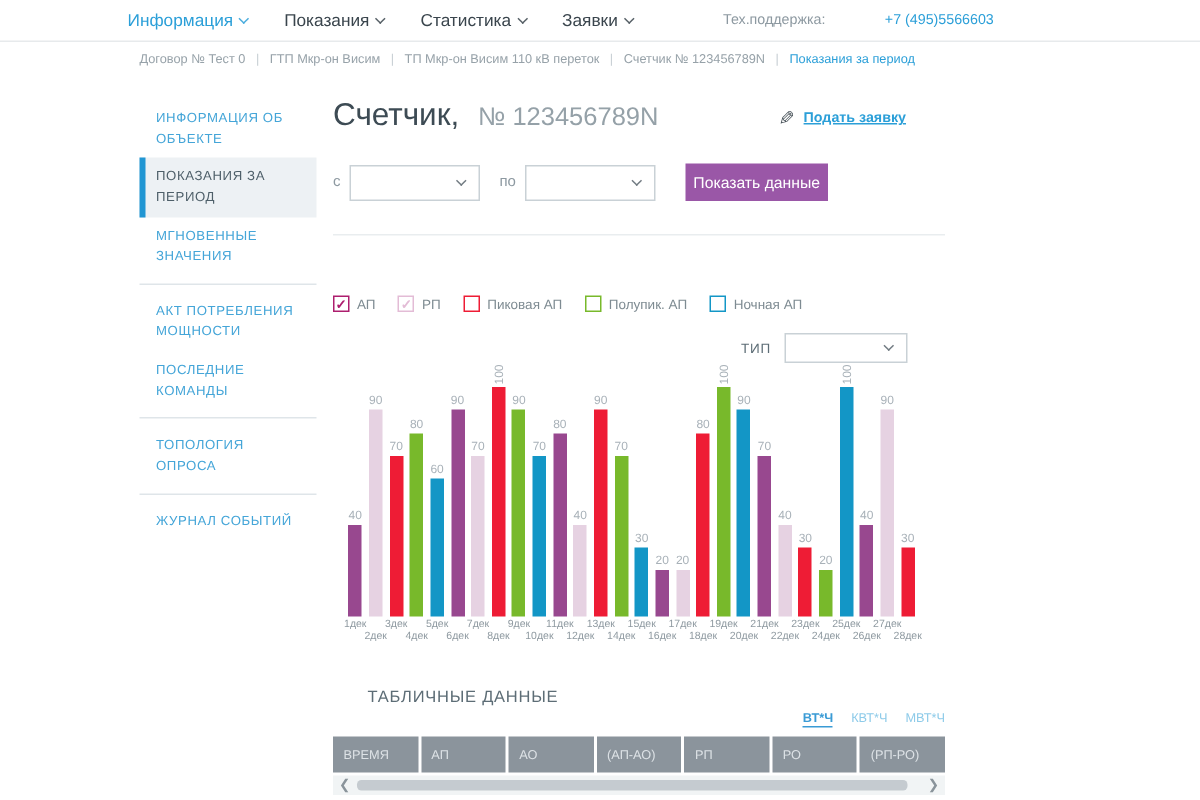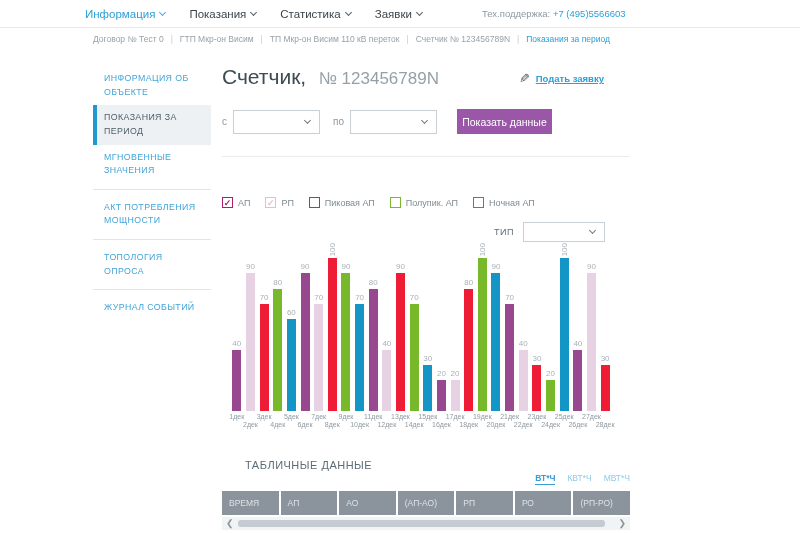--- a/index.html
+++ b/index.html
@@ -8,21 +8,21 @@
     position:relative; background:#ffffff; overflow:hidden;
     font-family:"Liberation Sans", sans-serif; color:#3a454d;
   }
   
   .topnav { position:absolute; top:0; left:0; right:0; height:28px; background:#fff; border-bottom:1px solid #e7eaec;padding-left:44px; }
   .nav-items { position:absolute; left:85px; top:0; height:28px; display:flex; gap:24px; align-items:center; }
   .nav-item { font-size:11.5px; color:#3a454d; display:flex; align-items:center; gap:5px; cursor:pointer; white-space:nowrap; }
   .nav-item.active { color:#2b9fd8; }
   .chev { width:5px; height:5px; border-right:1.4px solid currentColor; border-bottom:1.4px solid currentColor; transform:rotate(45deg); margin-top:-3px; opacity:.85; }
   .support { position:absolute; left:482px; top:8px; font-size:9.5px; color:#8d99a1; white-space:nowrap; }
-  .support .phone { color:#2b9fd8; }
+  .support .phone { color:#2b9fd8;margin-left:37px; }
   
   .breadcrumb { position:absolute; top:34px; left:93px; font-size:8.5px; color:#97a2a9; display:flex; gap:7px; align-items:center; white-space:nowrap; }
   .crumb-sep { color:#c6ced3; }
   .crumb.active { color:#2b9fd8; }
   
   .sidebar { position:absolute; left:93px; top:66px; width:118px; }
   .side-item { padding:6px 8px 6px 11px; font-size:8.8px; letter-spacing:.4px; line-height:1.55; color:#44a5d8; cursor:pointer; }
   .side-item.active { background:#edf1f4; color:#4e5f69; border-left:4px solid #2196d3; padding-left:7px; }
   .side-div { border-top:1px solid #dfe5e9; margin:5px 0; }
   
@@ -112,20 +112,21 @@
     <span class="crumb-sep">|</span>
     <span class="crumb active">Показания за период</span>
   </div>
 
 <div class="sidebar" id="sidebar">
     <div class="side-item">ИНФОРМАЦИЯ ОБ ОБЪЕКТЕ</div>
     <div class="side-item active">ПОКАЗАНИЯ ЗА ПЕРИОД</div>
     <div class="side-item">МГНОВЕННЫЕ ЗНАЧЕНИЯ</div>
     <div class="side-div"></div>
     <div class="side-item">АКТ ПОТРЕБЛЕНИЯ МОЩНОСТИ</div>
+    <div class="side-item">ПОСЛЕДНИЕ КОМАНДЫ</div>
     <div class="side-div"></div>
     <div class="side-item">ТОПОЛОГИЯ ОПРОСА</div>
     <div class="side-div"></div>
     <div class="side-item">ЖУРНАЛ СОБЫТИЙ</div>
   </div>
 
 <div class="main">
 
   <div class="title-row">
     <span class="meter-title">Счетчик,</span>

